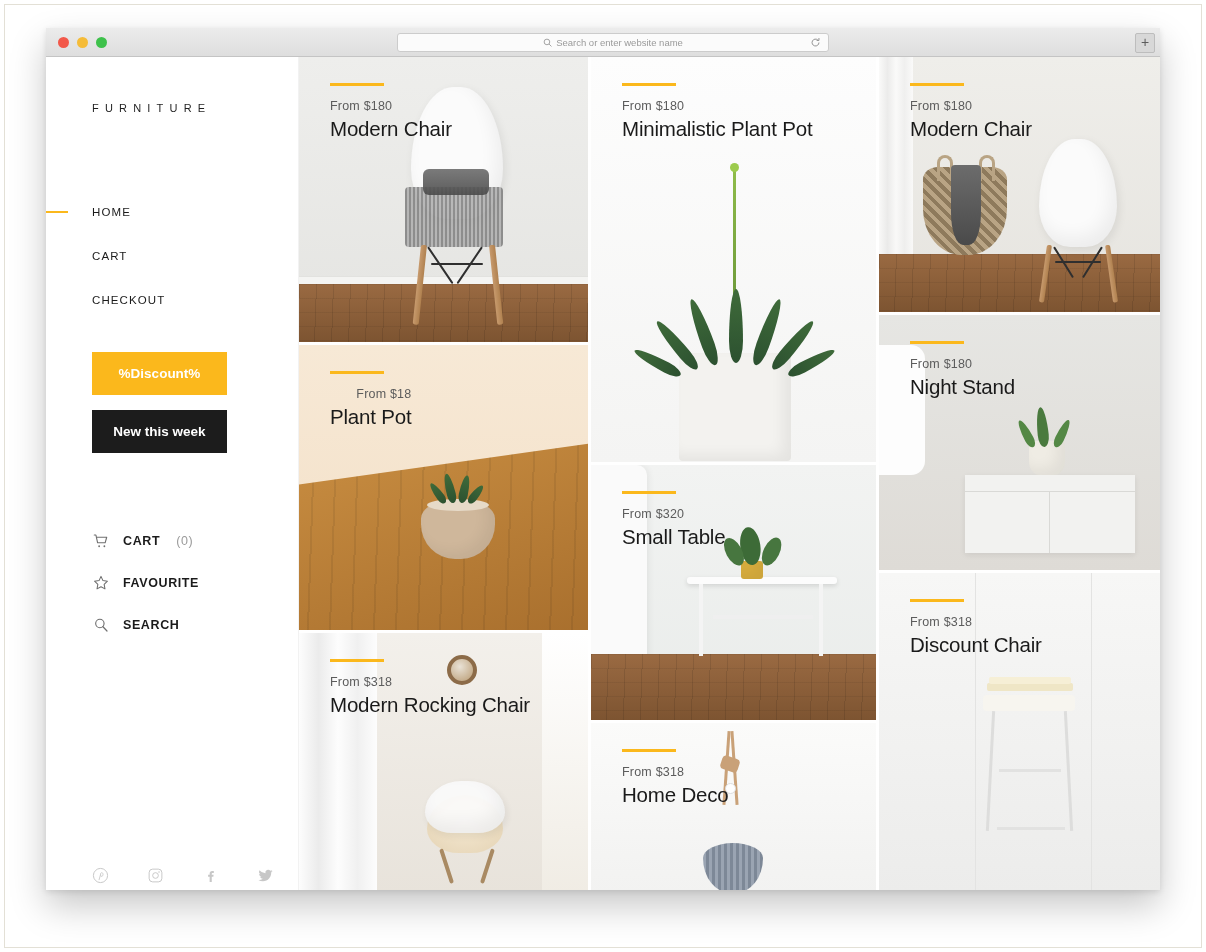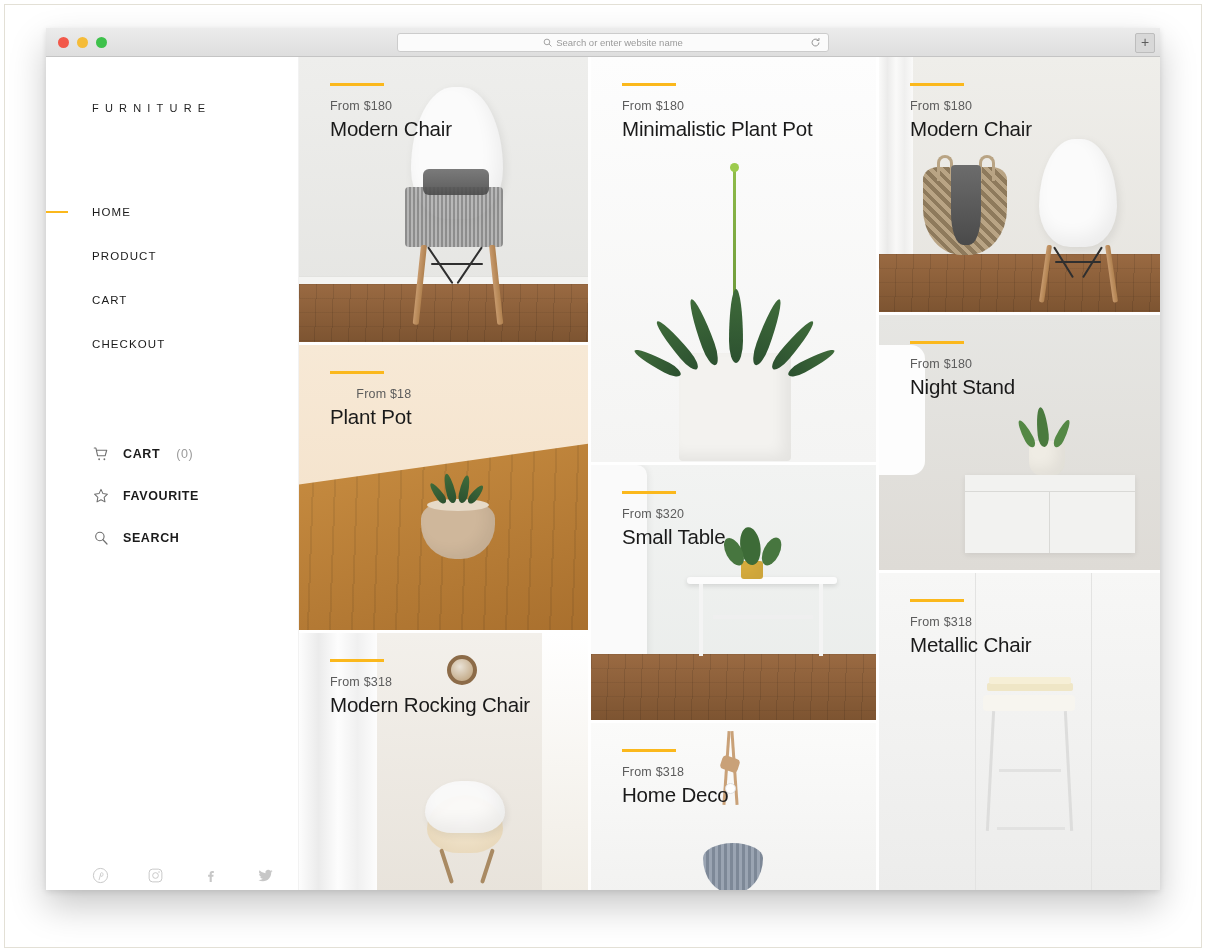--- a/index.html
+++ b/index.html
@@ -393,32 +393,32 @@
           <div class="logo-sub">FURNITURE</div>
         </div>
 
         <nav class="nav">
           <div class="nav-item active">
             <span class="nav-marker"></span>
             <span>HOME</span>
           </div>
           <div class="nav-item">
             <span class="nav-marker"></span>
-            <span>PRODUCT</span>
-          </div>
-          <div class="nav-item">
-            <span class="nav-marker"></span>
             <span>CART</span>
           </div>
           <div class="nav-item">
             <span class="nav-marker"></span>
             <span>CHECKOUT</span>
           </div>
         </nav>
 
+        <div class="cta-group">
+          <div class="btn btn-discount">%Discount%</div>
+          <div class="btn btn-new">New this week</div>
+        </div>
 
         <div class="util-list">
 
           <div class="util-item">
             <svg class="util-icon" viewBox="0 0 24 24" fill="none">
               <path d="M3 4h2.2l2.3 10.4h10l2.1-7.4H6.4" stroke="#6f6f6f" stroke-width="1.5" stroke-linecap="round" stroke-linejoin="round"></path>
               <circle cx="9.5" cy="19" r="1.2" fill="#6f6f6f"></circle>
               <circle cx="16.5" cy="19" r="1.2" fill="#6f6f6f"></circle>
             </svg>
             <span>CART</span>
@@ -655,21 +655,21 @@
                 <div class="book" style="left:110px;top:104px;width:82px;height:7px;background:#f6efd6;"></div>
                 <div style="position:absolute;left:110px;top:138px;width:3px;height:120px;background:#dddddc;transform:rotate(3deg);"></div>
                 <div style="position:absolute;left:188px;top:138px;width:3px;height:120px;background:#dddddc;transform:rotate(-3deg);"></div>
                 <div style="position:absolute;left:120px;top:196px;width:62px;height:3px;background:#e2e2e1;"></div>
                 <div style="position:absolute;left:118px;top:254px;width:68px;height:3px;background:#e2e2e1;"></div>
               </div>
             </div>
             <div class="card-overlay">
               <div class="accent-bar"></div>
               <div class="card-price">From $318</div>
-              <div class="card-title">Metallic Chair</div>
+              <div class="card-title">Discount Chair</div>
             </div>
           </article>
         </div>
 
       </section>
     </div>
   </div>
 </div>
 
 </body></html>

